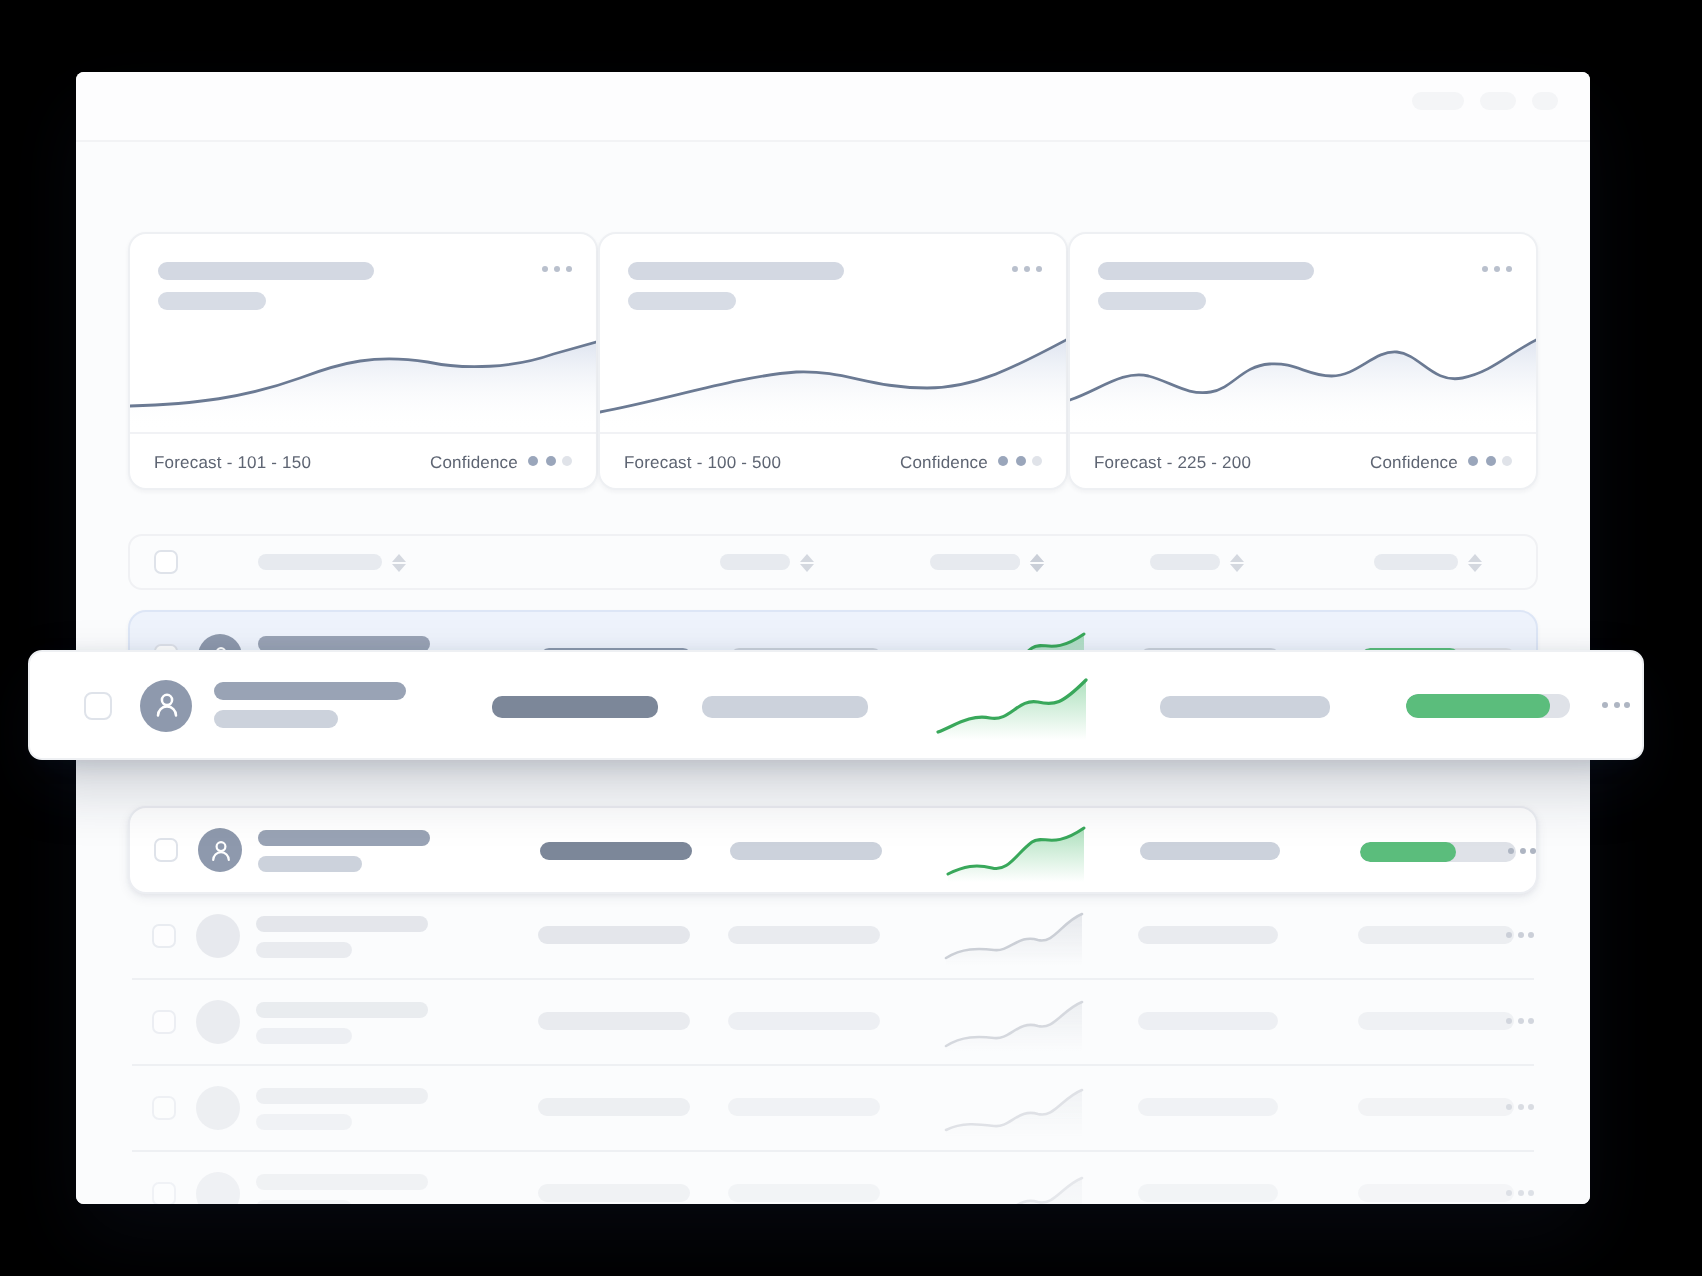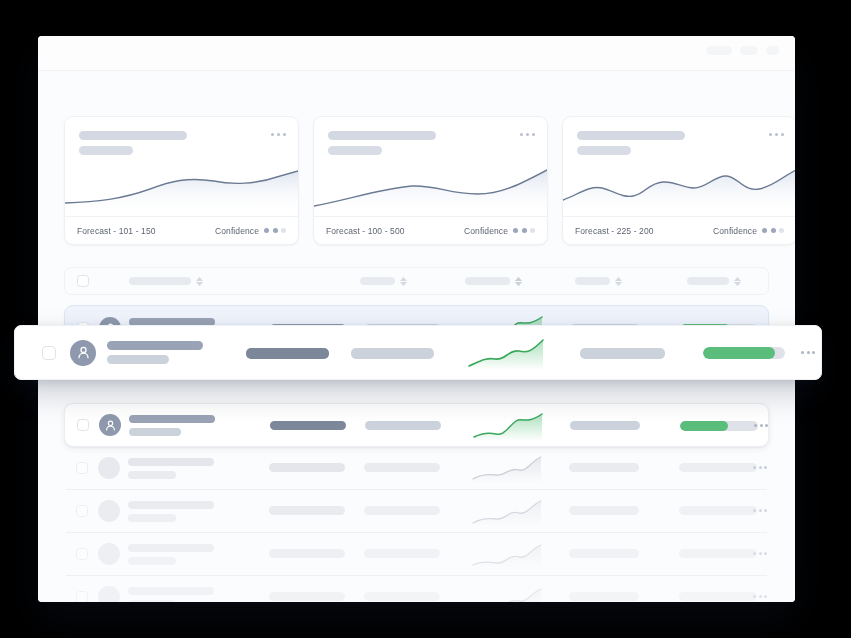--- a/index.html
+++ b/index.html
@@ -17,21 +17,21 @@
   .chrome{position:absolute;left:0;top:0;width:757px;height:34px;background:#fdfdfe;}
   .chrome-tabs{position:absolute;right:16px;top:10px;display:flex;gap:8px;align-items:center;}
   .chrome-pill{width:26px;height:9px;border-radius:5px;background:#f4f5f7;}
   .chrome-pill.w2{width:18px;}
   .chrome-pill.w3{width:13px;}
   .chrome-div{position:absolute;left:0;top:34px;width:757px;height:1px;background:#f2f3f5;}
 
   .body-area{position:absolute;left:0;top:35px;width:757px;height:531px;background:#fbfcfd;}
 
   
-  .cards{position:absolute;left:26px;top:45px;display:flex;gap:14px;justify-content:flex-end;}
+  .cards{position:absolute;left:26px;top:45px;display:flex;justify-content:flex-end;}
   .card{width:233px;height:127px;background:#fff;border:1px solid #eef0f3;
         border-radius:9px;position:relative;overflow:hidden;
         box-shadow:0 1px 2px rgba(30,40,60,.05);}
   .card .sk-title{position:absolute;left:14px;top:14px;width:108px;height:9px;
         border-radius:5px;background:#d3d8e2;}
   .card .sk-sub{position:absolute;left:14px;top:29px;width:54px;height:9px;
         border-radius:5px;background:#d7dce5;}
   .card .dots3{position:absolute;right:12px;top:16px;display:flex;gap:3px;}
   .card .dots3 i{width:3px;height:3px;border-radius:50%;background:#b9c0cd;display:block;}
   .card .spark{position:absolute;left:0;right:0;top:46px;height:52px;}

